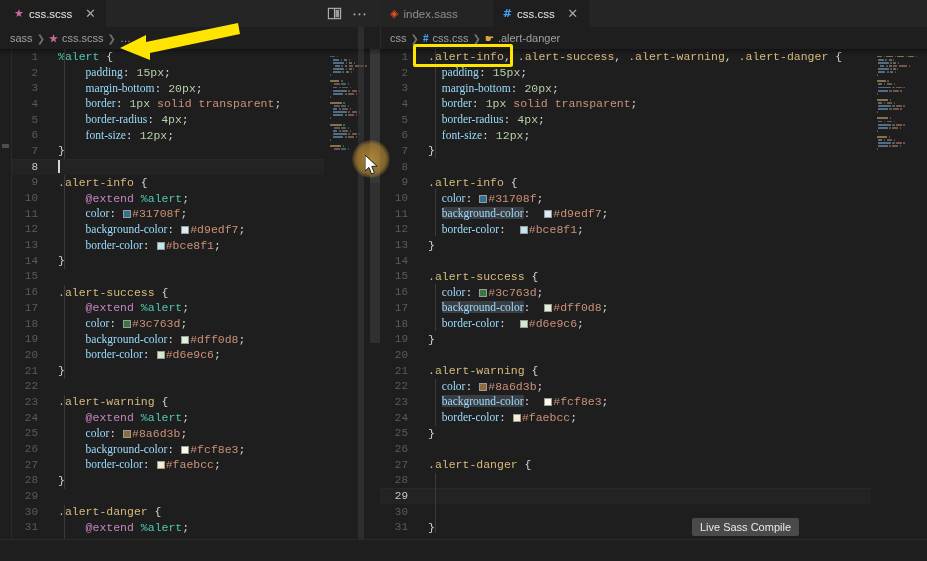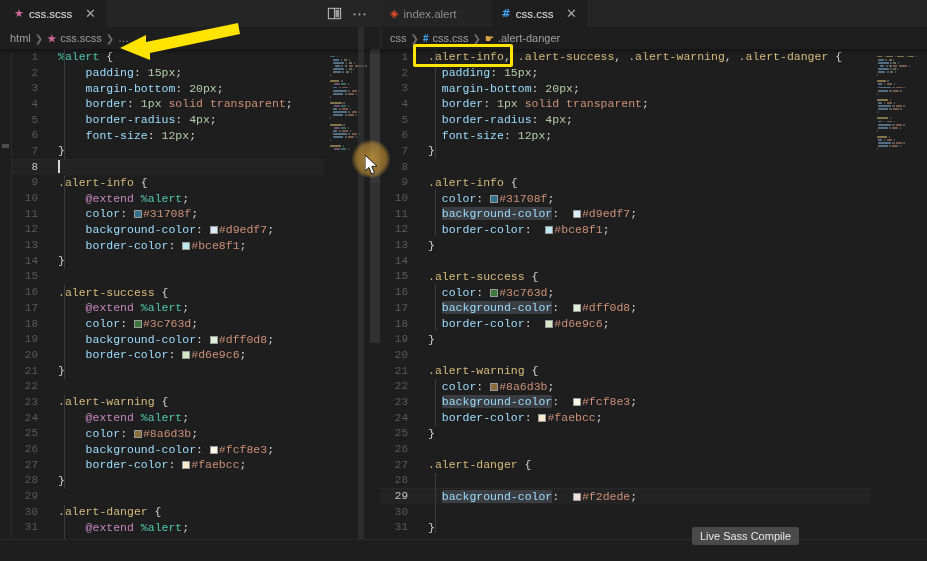--- a/index.html
+++ b/index.html
@@ -80,21 +80,21 @@
   }
   .ln {
     width: 40px; text-align: right; padding-right: 14px;
     color: #5a5a5a; font-size: 11px; flex: none; user-select: none;
   }
   .codeline.current .ln { color: #c6c6c6; }
   .src { flex: 1; color: #d4d4d4; padding-left: 6px; }
 
   
   .t-sel   { color: #d7ba7d; }
-  .t-prop  { color: #9cdcfe; }
+  .t-prop  { color: #9cdcfe; font-family: Liberation Serif, serif; }
   .t-val   { color: #ce9178; }
   .t-num   { color: #b5cea8; }
   .t-punct { color: #d4d4d4; }
   .t-at    { color: #c586c0; }
   .t-place { color: #4ec9b0; }
 
   .swatch {
     display: inline-block; width: 8px; height: 8px; vertical-align: -1px;
     border: 1px solid #9b9b9b; margin-right: 1px;
   }
@@ -143,21 +143,21 @@
 
   
   .statusbar {
     position: absolute; left: 0; right: 0; bottom: 0; height: 22px;
     background: #1e1e1e; border-top: 1px solid #2a2a2a;
     display: flex; align-items: center;
   }
 
   
   .tooltip {
-    position: absolute; right: 128px; bottom: 16px;
+    position: absolute; right: 128px; bottom: 25px;
     background: #4a4a4a; color: #e9e9e9; font-size: 11px;
     padding: 3px 8px; border-radius: 2px; white-space: nowrap;
   }
 
   
   .watermark {
     position: absolute; right: 6px; bottom: 17px;
     font-size: 18px; color: rgba(190,190,190,.45);
     font-family: "DejaVu Sans", sans-serif; letter-spacing: 1px;
     white-space: nowrap; pointer-events: none;
@@ -207,21 +207,21 @@
             <line x1="8" y1="2.5" x2="8" y2="13.5" stroke="#c8c8c8" stroke-width="1.2"></line>
             <rect x="9" y="4" width="4" height="8" fill="#c8c8c8" opacity=".85"></rect>
           </svg>
         </span>
         <span class="act" style="font-size:15px;letter-spacing:1px;line-height:8px;color:#cfcfcf;">⋯</span>
       </div>
     </div>
 
     <div class="breadcrumbs">
       <span class="seg">
-        <span>html</span>
+        <span>sass</span>
       </span>
       <span class="sep">❯</span>
       <span class="seg">
         <span class="ficon sass" style="font-size:10px;">★</span>
         <span>css.scss</span>
       </span>
       <span class="sep">❯</span>
       <span class="seg">
         <span>…</span>
       </span>
@@ -419,21 +419,21 @@
       </div>
       <div class="scroll-shadow"></div>
     </div>
   </div>
 
   <div class="group group-right">
 
     <div class="tabs">
       <div class="tab inactive-nofile" style="background:#242424;">
         <span class="ficon html">◈</span>
-        <span>index.alert</span>
+        <span>index.sass</span>
         <span class="tclose">✕</span>
       </div>
       <div class="tab active">
         <span class="ficon css">#</span>
         <span>css.css</span>
         <span class="tclose">✕</span>
       </div>
     </div>
 
     <div class="breadcrumbs">
@@ -475,21 +475,21 @@
           <div class="codeline"><span class="ln" style="width: 42px;">19</span><span class="src"><span class="t-punct">}</span></span></div>
           <div class="codeline"><span class="ln" style="width: 42px;">20</span><span class="src"></span></div>
           <div class="codeline"><span class="ln" style="width: 42px;">21</span><span class="src"><span class="t-sel">.alert-warning</span><span class="t-punct"> {</span></span></div>
           <div class="codeline"><span class="ln" style="width: 42px;">22</span><span class="src"><span class="">  </span><span class="t-prop">color</span><span class="t-punct">: </span><span class="swatch" style="background: rgb(138, 109, 59);"></span><span class="t-val">#8a6d3b</span><span class="t-punct">;</span></span></div>
           <div class="codeline"><span class="ln" style="width: 42px;">23</span><span class="src"><span class="">  </span><span class="t-prop hl-find">background-color</span><span class="t-punct">:  </span><span class="swatch" style="background: rgb(252, 248, 227);"></span><span class="t-val">#fcf8e3</span><span class="t-punct">;</span></span></div>
           <div class="codeline"><span class="ln" style="width: 42px;">24</span><span class="src"><span class="">  </span><span class="t-prop">border-color</span><span class="t-punct">: </span><span class="swatch" style="background: rgb(250, 235, 204);"></span><span class="t-val">#faebcc</span><span class="t-punct">;</span></span></div>
           <div class="codeline"><span class="ln" style="width: 42px;">25</span><span class="src"><span class="t-punct">}</span></span></div>
           <div class="codeline"><span class="ln" style="width: 42px;">26</span><span class="src"></span></div>
           <div class="codeline"><span class="ln" style="width: 42px;">27</span><span class="src"><span class="t-sel">.alert-danger</span><span class="t-punct"> {</span></span></div>
           <div class="codeline"><span class="ln" style="width: 42px;">28</span></div>
-          <div class="codeline current"><span class="ln" style="width: 42px;">29</span><span class="src"><span class="">  </span><span class="t-prop hl-find">background-color</span><span class="t-punct">:  </span><span class="swatch" style="background: rgb(242, 222, 222);"></span><span class="t-val">#f2dede</span><span class="t-punct">;</span></span></div>
+          <div class="codeline current"><span class="ln" style="width: 42px;">29</span></div>
           <div class="codeline"><span class="ln" style="width: 42px;">30</span></div>
           <div class="codeline" style="overflow: hidden;"><span class="ln" style="width: 42px;">31</span><span class="src"><span class="t-punct">}</span></span></div>
           <div class="iguide" style="left: 55px; top: 0px; height: 110px;"></div>
           <div class="iguide" style="left: 55px; top: 140px; height: 47px;"></div>
           <div class="iguide" style="left: 55px; top: 235px; height: 47px;"></div>
           <div class="iguide" style="left: 55px; top: 330px; height: 47px;"></div>
           <div class="iguide" style="left: 55px; top: 424px; height: 60px;"></div>
         </div>
       <div class="minimap" style="right:0; top:0;">
         <div class="mm-inner" id="mm-right">

